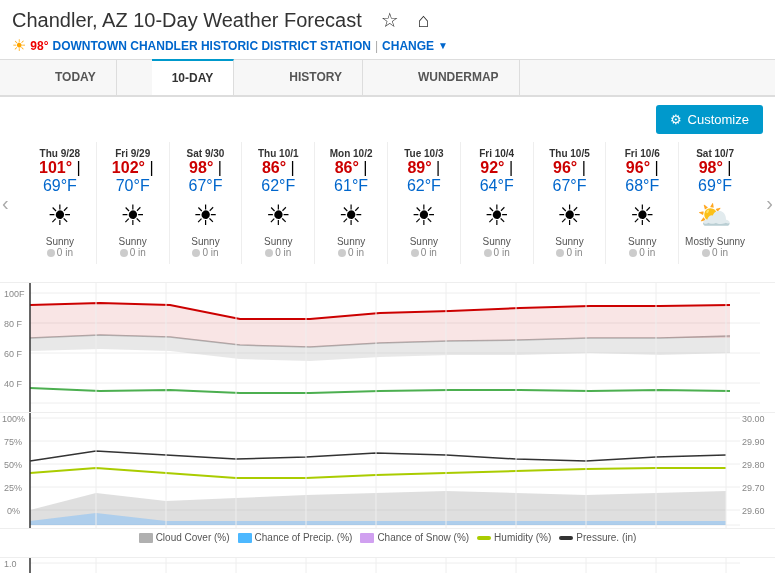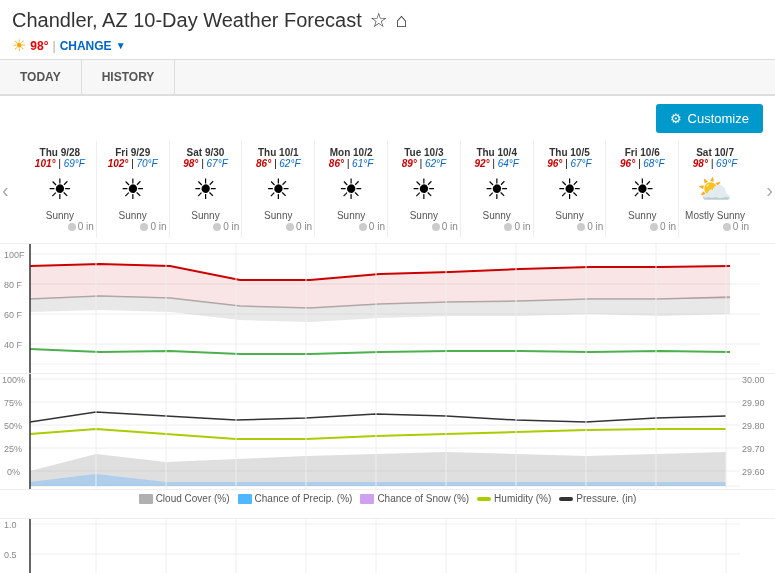--- a/index.html
+++ b/index.html
@@ -1,52 +1,52 @@
 <!DOCTYPE html>
 <html><head>
   <meta charset="utf-8">
   <style>
     * { box-sizing: border-box; margin: 0; padding: 0; }
     body { font-family: Arial, Helvetica, sans-serif; font-size: 12px; background: #fff; width: 775px; }
 
     
     .header { padding: 8px 12px 4px; border-bottom: 1px solid #ddd; }
-    .header-title { font-size: 20px; font-weight: normal; color: #333; display: flex; align-items: center; gap: 8px; }
+    .header-title { font-size: 20px; font-weight: normal; color: #333; display: flex; align-items: center; gap: 19px; }
     .header-sub { display: flex; align-items: center; gap: 4px; margin-top: 4px; font-size: 12px; }
     .header-sub .sun-icon { color: orange; font-size: 16px; }
     .header-sub .temp { color: #e00; font-weight: bold; }
     .header-sub .station { color: #0066cc; font-weight: bold; }
     .header-sub .sep { color: #aaa; }
     .header-sub .change-link { color: #0066cc; font-weight: bold; cursor: pointer; }
     .header-sub .dropdown-icon { color: #0066cc; font-size: 10px; }
 
     
     .nav-tabs { display: flex; border-bottom: 2px solid #ddd; background: #f7f7f7; }
-    .nav-tab { padding: 10px 20px; cursor: pointer; font-size: 12px; font-weight: bold; color: #555; border-right: 1px solid #ddd; white-space: nowrap; }
+    .nav-tab { padding: 10px 20px; cursor: pointer; font-size: 12px; font-weight: bold; color: #555; border-right: 1px solid #ddd; white-space: nowrap; margin-left: 35px; }
     .nav-tab.active { background: #fff; border-top: 2px solid #0099cc; color: #333; margin-top: -1px; }
 
     
     .customize-bar { display: flex; justify-content: flex-end; padding: 8px 12px; }
     .customize-btn { background: #0099cc; color: #fff; border: none; padding: 7px 14px; border-radius: 3px; cursor: pointer; font-size: 13px; display: flex; align-items: center; gap: 6px; }
 
     
     .forecast-container { position: relative; padding: 0 24px; }
     .forecast-nav { position: absolute; top: 50%; transform: translateY(-50%); font-size: 20px; color: #aaa; cursor: pointer; background: none; border: none; z-index: 10; }
     .forecast-nav.left { left: 2px; }
     .forecast-nav.right { right: 2px; }
     .forecast-days { display: flex; overflow: hidden; }
     .forecast-day { flex: 1; text-align: center; padding: 6px 2px; border-right: 1px solid #eee; min-width: 70px; }
     .forecast-day:last-child { border-right: none; }
     .day-header { font-size: 10px; font-weight: bold; color: #333; }
-    .day-temps { font-size: 10px; font-style: italic; }
+    .day-temps { font-size: 16px; }
     .day-temp-hi { color: #cc0000; font-weight: bold; }
     .day-temp-lo { color: #0066cc; }
     .day-icon { font-size: 28px; margin: 4px 0; }
     .day-desc { font-size: 10px; color: #555; }
-    .day-precip { font-size: 10px; color: #888; display: flex; align-items: center; justify-content: flex-end; gap: 2px; }
+    .day-precip { font-size: 10px; color: #888; display: flex; align-items: center; justify-content: center; gap: 2px; }
     .precip-dot { width: 8px; height: 8px; border-radius: 50%; background: #ccc; display: inline-block; }
 
     
     .chart-section { margin: 0; border-top: 1px solid #eee; position: relative; overflow: hidden; }
     .chart-legend { display: flex; align-items: center; gap: 12px; padding: 4px 12px; font-size: 10px; color: #555; flex-wrap: wrap; text-align: center; }
     .legend-item { display: flex; align-items: center; gap: 3px; }
     .legend-swatch { width: 14px; height: 4px; border-radius: 2px; }
     .legend-swatch.box { height: 10px; border-radius: 1px; }
   </style>
 </head>
@@ -56,29 +56,32 @@
 
   <div class="header">
     <div class="header-title">
       <span>Chandler, AZ 10-Day Weather Forecast</span>
       <span>☆</span>
       <span>⌂</span>
     </div>
     <div class="header-sub">
       <span class="sun-icon">☀</span>
       <span class="temp">98°</span>
+      <span class="station">DOWNTOWN CHANDLER HISTORIC DISTRICT STATION</span>
       <span class="sep">|</span>
       <span class="change-link">CHANGE</span>
       <span class="dropdown-icon">▼</span>
     </div>
   </div>
 
   <div class="nav-tabs">
     <div class="nav-tab">TODAY</div>
+    <div class="nav-tab active">10-DAY</div>
     <div class="nav-tab">HISTORY</div>
+    <div class="nav-tab">WUNDERMAP</div>
   </div>
 
   <div class="customize-bar">
     <button class="customize-btn">
       <span>⚙</span>
       <span>Customize</span>
     </button>
   </div>
 
   <div class="forecast-container">
@@ -156,21 +159,21 @@
       | <span class="day-temp-lo">62°F</span>
     </div>
     <div class="day-icon">☀</div>
     <div class="day-desc">Sunny</div>
     <div class="day-precip">
       <span class="precip-dot"></span>
       0 in
     </div>
   </div>
         <div class="forecast-day">
-    <div class="day-header">Thu 10/4</div>
+    <div class="day-header">Fri 10/4</div>
     <div class="day-temps">
       <span class="day-temp-hi">92°</span>
       | <span class="day-temp-lo">64°F</span>
     </div>
     <div class="day-icon">☀</div>
     <div class="day-desc">Sunny</div>
     <div class="day-precip">
       <span class="precip-dot"></span>
       0 in
     </div>
@@ -211,21 +214,21 @@
     <div class="day-desc">Mostly Sunny</div>
     <div class="day-precip">
       <span class="precip-dot"></span>
       0 in
     </div>
   </div>
       </div>
     <button class="forecast-nav right">›</button>
   </div>
 
-  <div class="chart-section" style="height:130px; position:relative; margin-top:5px;">
+  <div class="chart-section" style="height:130px; position:relative; margin-top:18px;">
     <svg width="775" height="130" style="display:block;">
 
       <line x1="30" y1="10" x2="760" y2="10" stroke="#eee" stroke-width="1"></line>
       <line x1="30" y1="40" x2="760" y2="40" stroke="#eee" stroke-width="1"></line>
       <line x1="30" y1="70" x2="760" y2="70" stroke="#eee" stroke-width="1"></line>
       <line x1="30" y1="100" x2="760" y2="100" stroke="#eee" stroke-width="1"></line>
       <line x1="30" y1="120" x2="760" y2="120" stroke="#eee" stroke-width="1"></line>
 
       <text x="4" y="14" font-size="9" fill="#888">100F</text>
       <text x="4" y="44" font-size="9" fill="#888">80 F</text>

